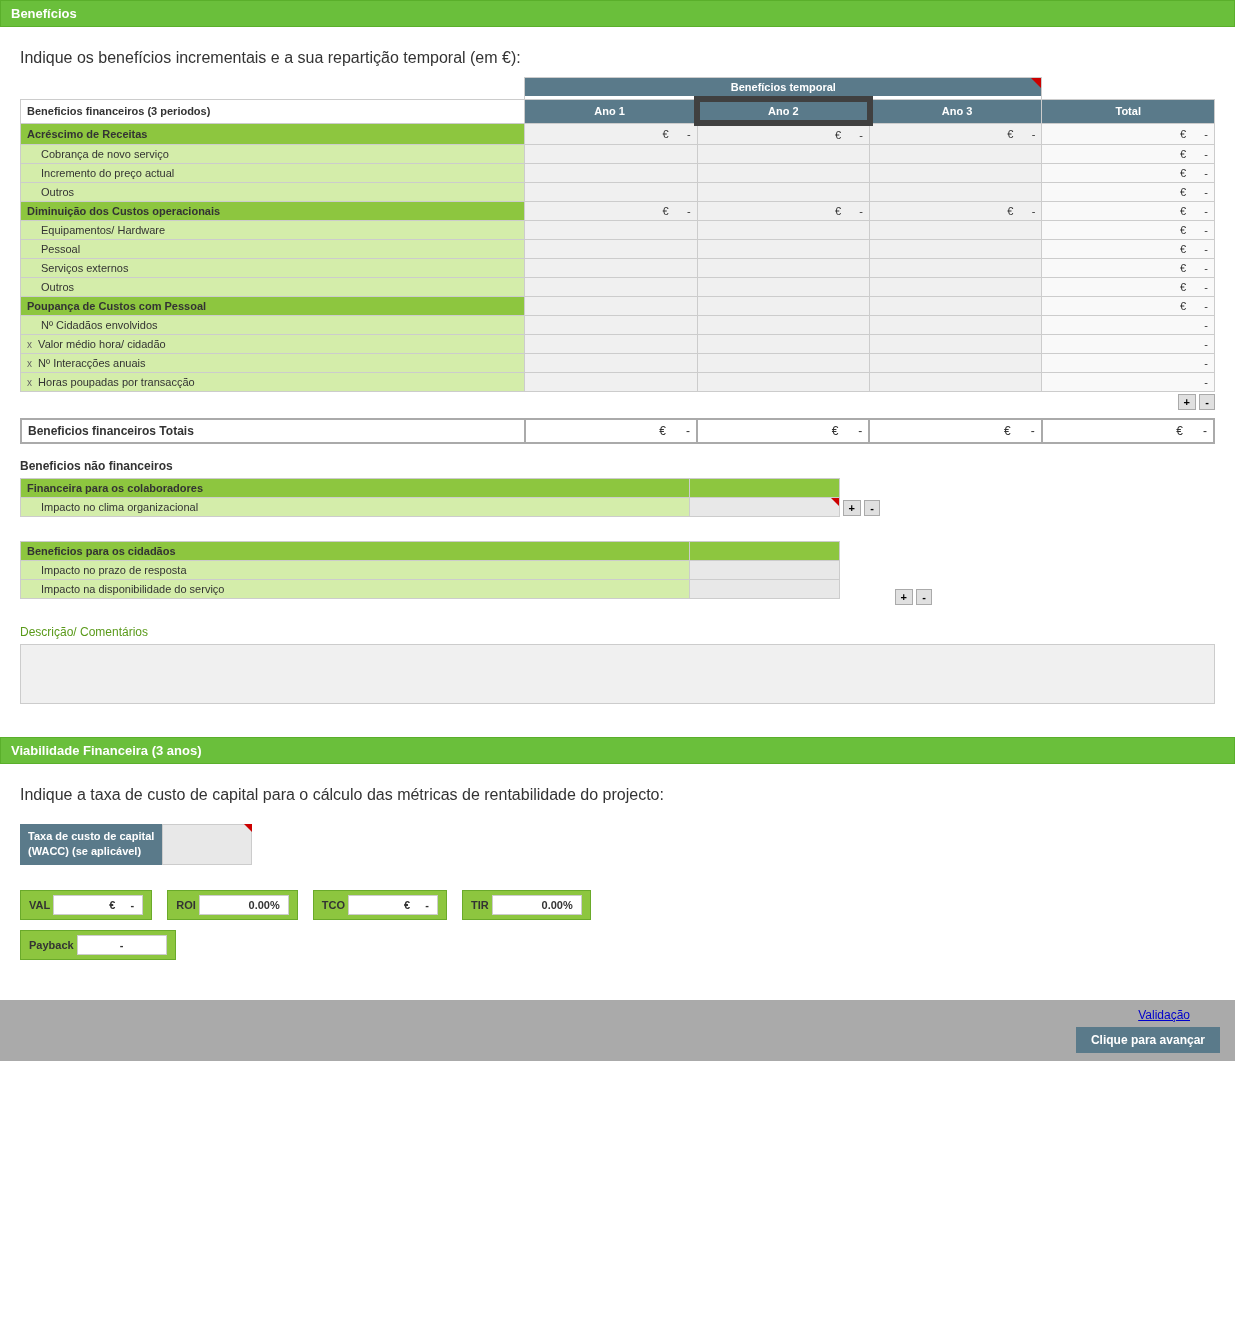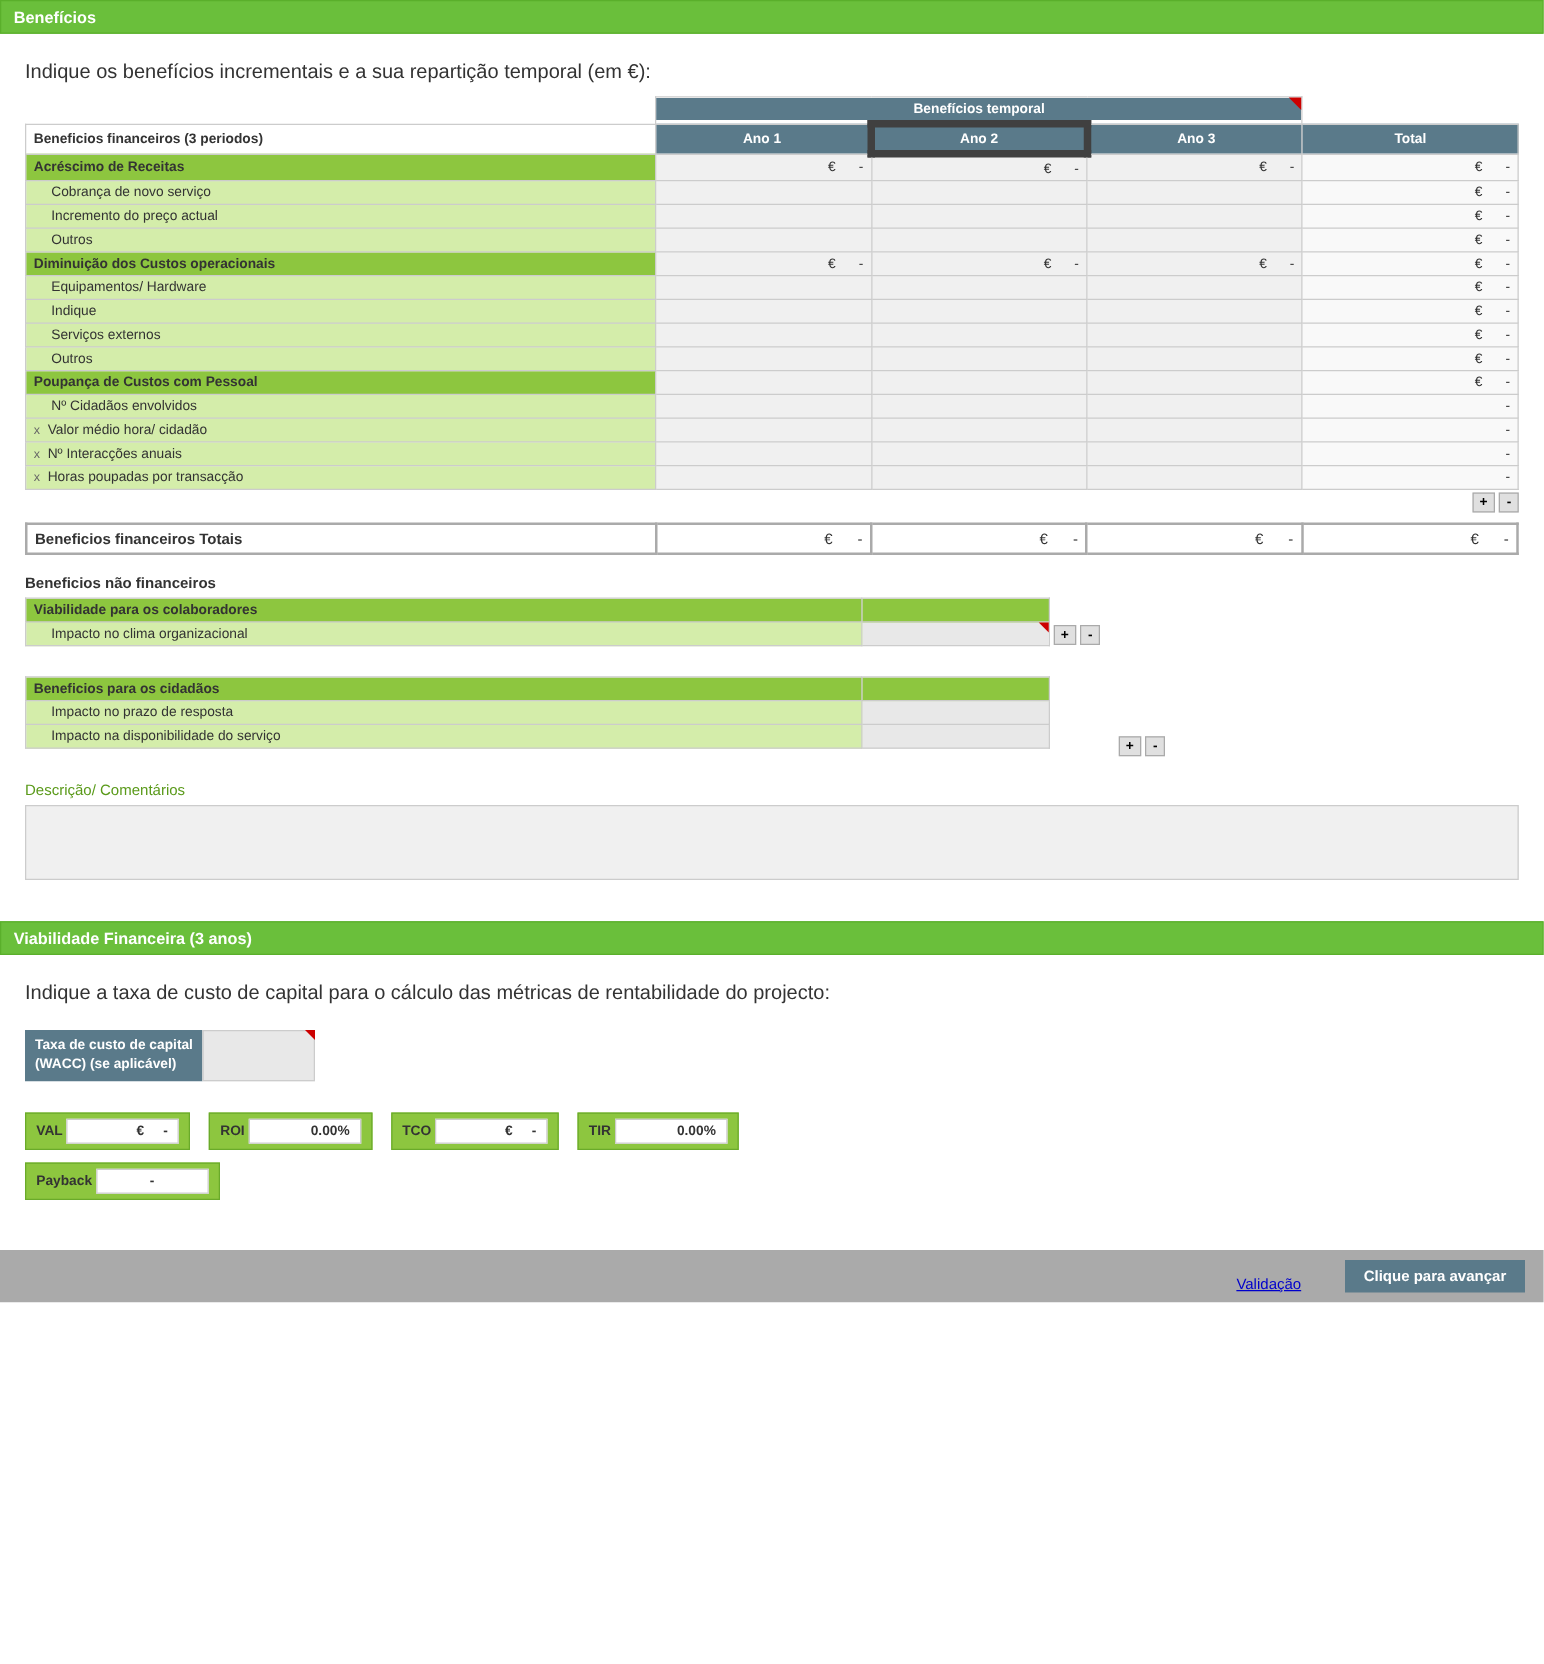--- a/index.html
+++ b/index.html
@@ -212,20 +212,21 @@
       color: #fff;
       border: none;
       padding: 6px 15px;
       font-size: 12px;
       font-weight: bold;
       cursor: pointer;
     }
 
     .footer-right {
       display: flex;
+      flex-direction: column;
       align-items: flex-end;
       gap: 5px;
       justify-content: flex-end;
     }
 
     .row-x-label {
       color: #666;
       font-size: 10px;
     }
 
@@ -301,21 +302,21 @@
           <td class="cell-total">€ &nbsp;&nbsp;&nbsp;&nbsp;&nbsp;-</td>
         </tr>
         <tr>
           <td class="row-subcategory row-sub-indent">Equipamentos/ Hardware</td>
           <td class="cell-input"></td>
           <td class="cell-input"></td>
           <td class="cell-input"></td>
           <td class="cell-total">€ &nbsp;&nbsp;&nbsp;&nbsp;&nbsp;-</td>
         </tr>
         <tr>
-          <td class="row-subcategory row-sub-indent">Indique</td>
+          <td class="row-subcategory row-sub-indent">Pessoal</td>
           <td class="cell-input"></td>
           <td class="cell-input"></td>
           <td class="cell-input"></td>
           <td class="cell-total">€ &nbsp;&nbsp;&nbsp;&nbsp;&nbsp;-</td>
         </tr>
         <tr>
           <td class="row-subcategory row-sub-indent">Serviços externos</td>
           <td class="cell-input"></td>
           <td class="cell-input"></td>
           <td class="cell-input"></td>
@@ -386,21 +387,21 @@
       </table>
 
     <div class="non-financial-section">
       <p class="nf-label">Beneficios não financeiros</p>
 
       
       <div style="position:relative;display:inline-block;width:820px;margin-bottom:8px;">
         <table class="nf-table" style="width:820px;">
           <tbody>
               <tr>
-            <td class="nf-cat-row" style="padding:3px 6px;">Viabilidade para os colaboradores</td>
+            <td class="nf-cat-row" style="padding:3px 6px;">Financeira para os colaboradores</td>
             <td class="nf-cat-row" style="width:150px;"></td>
           </tr>
           <tr>
             <td class="nf-subcat-row row-sub-indent">
               Impacto no clima organizacional
             </td>
             <td class="nf-value-cell" style="position:relative;">
               <span style="position:absolute;top:0;right:0;width:0;height:0;border-style:solid;border-width:0 8px 8px 0;border-color:transparent #cc0000 transparent transparent;"></span>
             </td>
           </tr>

